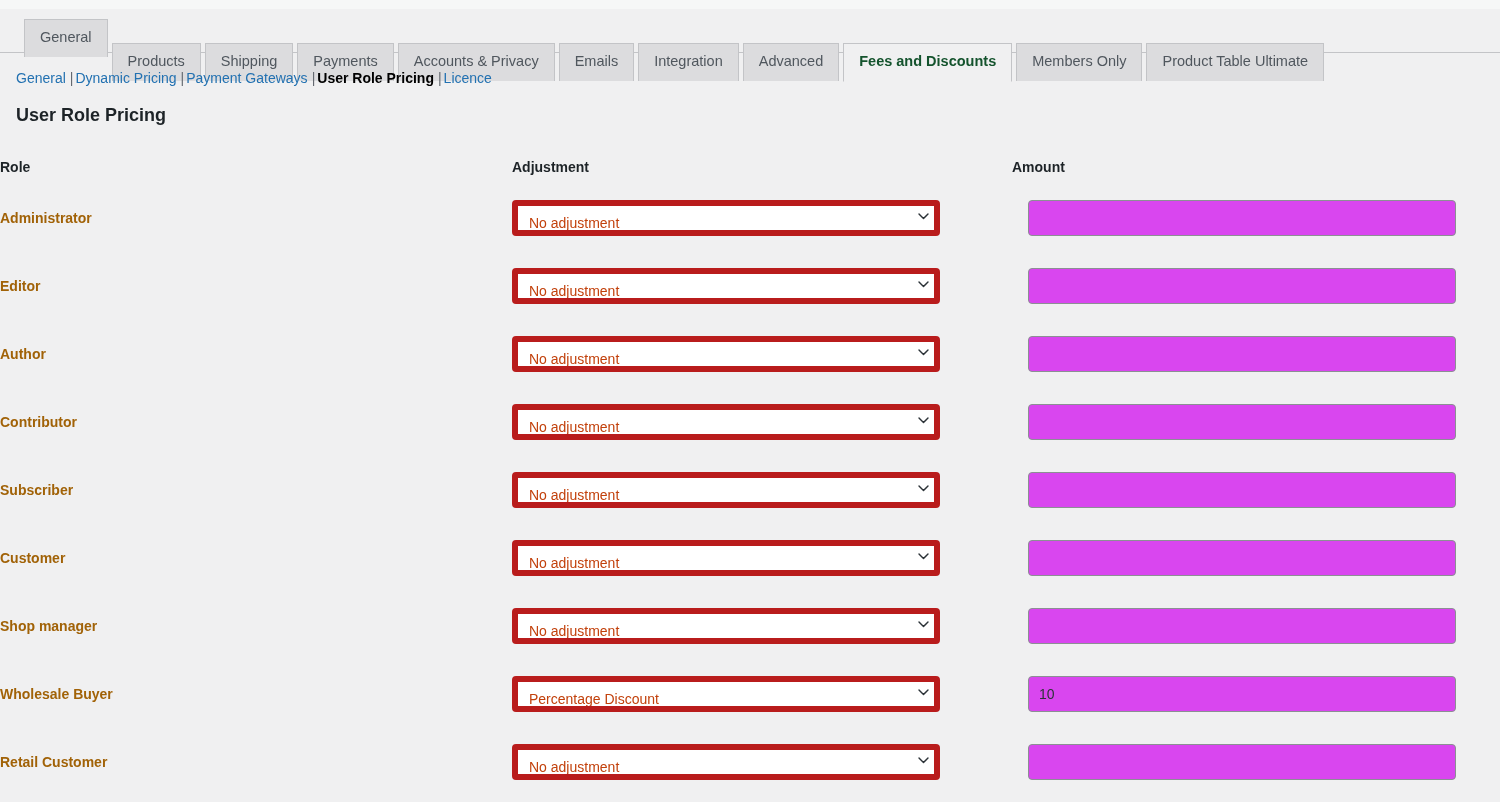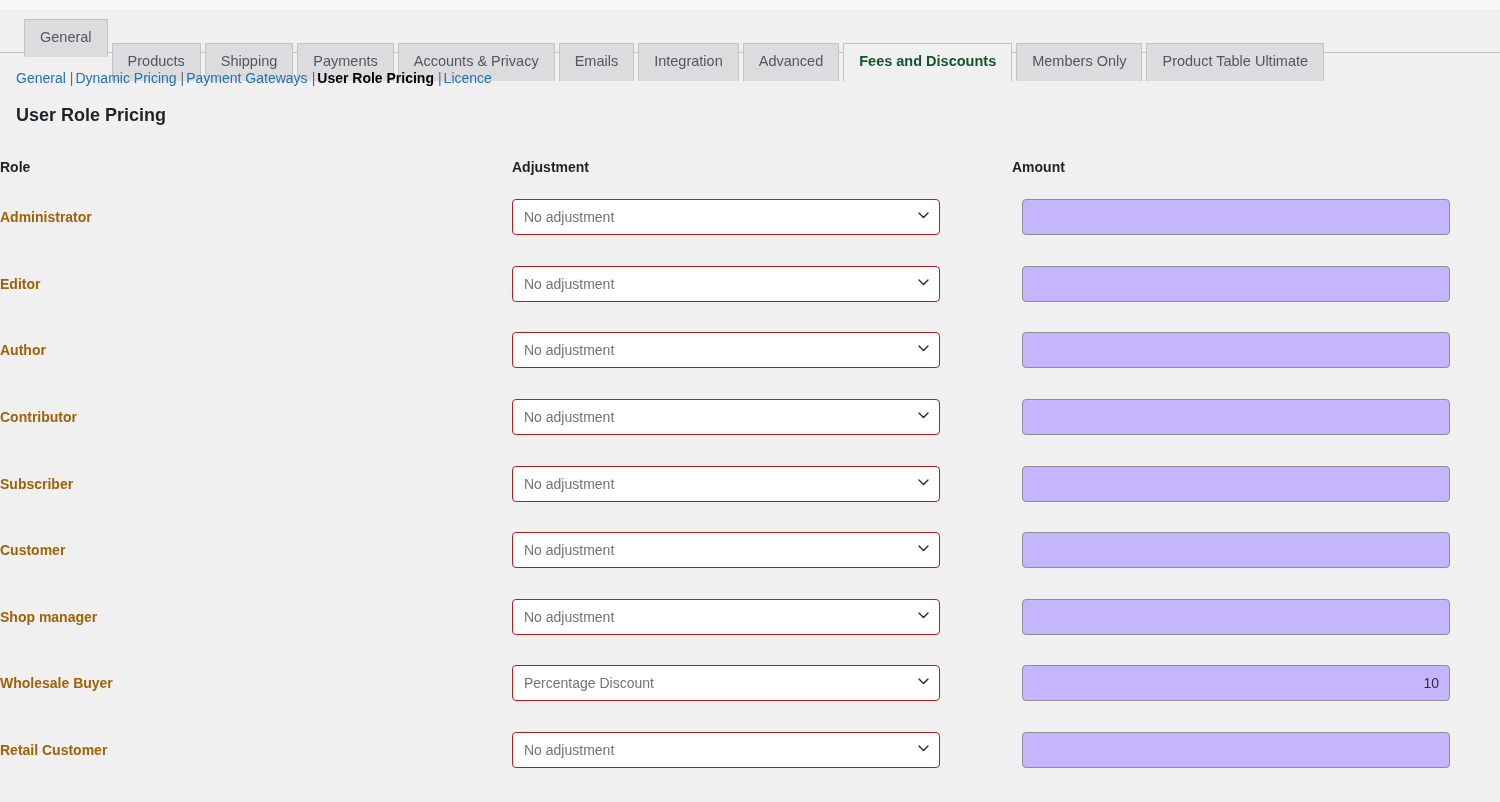--- a/index.html
+++ b/index.html
@@ -158,52 +158,51 @@
     -moz-appearance: none;
     appearance: none;
     display: block;
     width: 428px;
     height: 36px;
     padding: 0 28px 0 11px;
     margin: 0;
     font-family: "Liberation Sans", "DejaVu Sans", sans-serif;
     font-size: 14px;
     line-height: 34px;
-    color: #737373;
+    color: #c2410c;
     background: #fff;
-    border: 1px solid #b91c1c;
+    border: 6px solid #b91c1c;
     border-radius: 4px;
     box-shadow: 0 0 0 transparent;
     cursor: pointer;
   }
   .select-chevron {
     position: absolute;
     right: 11px;
     top: 13px;
     width: 11px;
     height: 7px;
     pointer-events: none;
   }
   .select-chevron svg { display: block; }
 
   input.amount-input {
     display: block;
     width: 428px;
     height: 36px;
     padding: 0 10px;
-    margin: 10px;
+    margin: 16px;
     font-family: "Liberation Sans", "DejaVu Sans", sans-serif;
     font-size: 14px;
     line-height: 34px;
     color: #2c3338;
-    background: #c4b5fd;
+    background: #d946ef;
     border: 1px solid #8c8f94;
     border-radius: 4px;
     box-shadow: 0 0 0 transparent;
-    text-align: right;
   }
 </style>
 </head>
 <body>
 
 <div class="top-strip"></div>
 
 <nav class="nav-tab-wrapper" id="tab-bar"><a class="nav-tab">General</a><a class="nav-tab">Products</a><a class="nav-tab">Shipping</a><a class="nav-tab">Payments</a><a class="nav-tab">Accounts &amp; Privacy</a><a class="nav-tab">Emails</a><a class="nav-tab">Integration</a><a class="nav-tab">Advanced</a><a class="nav-tab nav-tab-active">Fees and Discounts</a><a class="nav-tab">Members Only</a><a class="nav-tab">Product Table Ultimate</a></nav>
 
 <div class="subsubsub" id="subnav"><a>General</a><span class="sep">|</span><a>Dynamic Pricing</a><span class="sep">|</span><a>Payment Gateways</a><span class="sep">|</span><span class="current">User Role Pricing</span><span class="sep">|</span><a>Licence</a></div>

